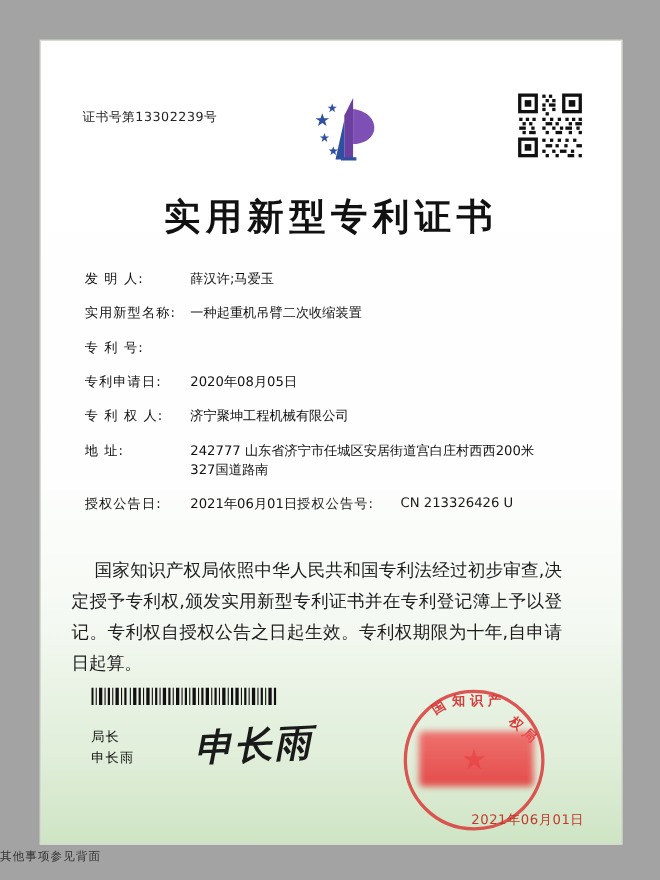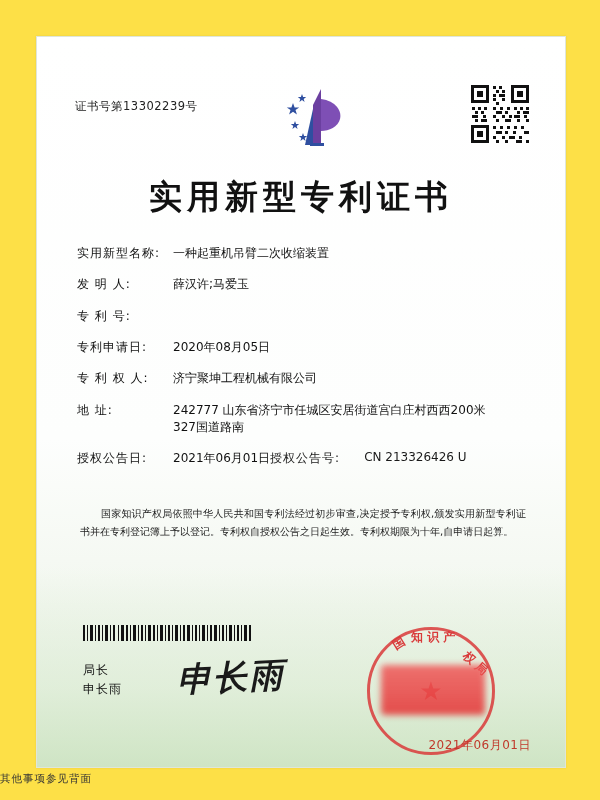--- a/index.html
+++ b/index.html
@@ -10,21 +10,21 @@
   body {
     width: 600px;
     height: 800px;
     font-family: "DejaVu Sans", "Liberation Sans", sans-serif;
     overflow: hidden;
   }
   .page {
     position: relative;
     width: 600px;
     height: 800px;
-    background: #fde047;
+    background: #a3a3a3;
   }
   
   .sheet {
     position: absolute;
     left: 36px;
     top: 36px;
     width: 528px;
     height: 730px;
     background: linear-gradient(180deg, #ffffff 0%, #fdfefd 55%, #f2f7ef 78%, #e9f2e4 100%);
     border: 1px solid #dfe6da;
@@ -109,24 +109,24 @@
     flex: 0 0 auto;
     letter-spacing: 1px;
   }
   .field .value2 {
     flex: 0 0 auto;
     margin-left: 24px;
   }
 
   .paragraphs {
     position: absolute;
-    left: 43px;
+    left: 28px;
     top: 468px;
     width: 446px;
-    font-size: 10px;
+    font-size: 16px;
     line-height: 1.75;
     color: #1c1c1c;
     text-align: justify;
   }
   .paragraphs p {
     margin: 0 0 6px 0;
     text-indent: 21px;
   }
 
   .barcode {
@@ -315,26 +315,26 @@
             <rect x="47" y="57" width="6" height="3"></rect>
             <rect x="57" y="57" width="3" height="3"></rect>
         </g>
       </svg>
     </div>
 
     <div class="title">实用新型专利证书</div>
 
     <div class="fields">
       <div class="field">
+        <div class="label">发 明 人:</div>
+        <div class="value">薛汉许;马爱玉</div>
+      </div>
+      <div class="field">
         <div class="label">实用新型名称:</div>
         <div class="value">一种起重机吊臂二次收缩装置</div>
-      </div>
-      <div class="field">
-        <div class="label">发 明 人:</div>
-        <div class="value">薛汉许;马爱玉</div>
       </div>
       <div class="field">
         <div class="label">专 利 号:</div>
       </div>
       <div class="field">
         <div class="label">专利申请日:</div>
         <div class="value">2020年08月05日</div>
       </div>
       <div class="field">
         <div class="label">专 利 权 人:</div>

